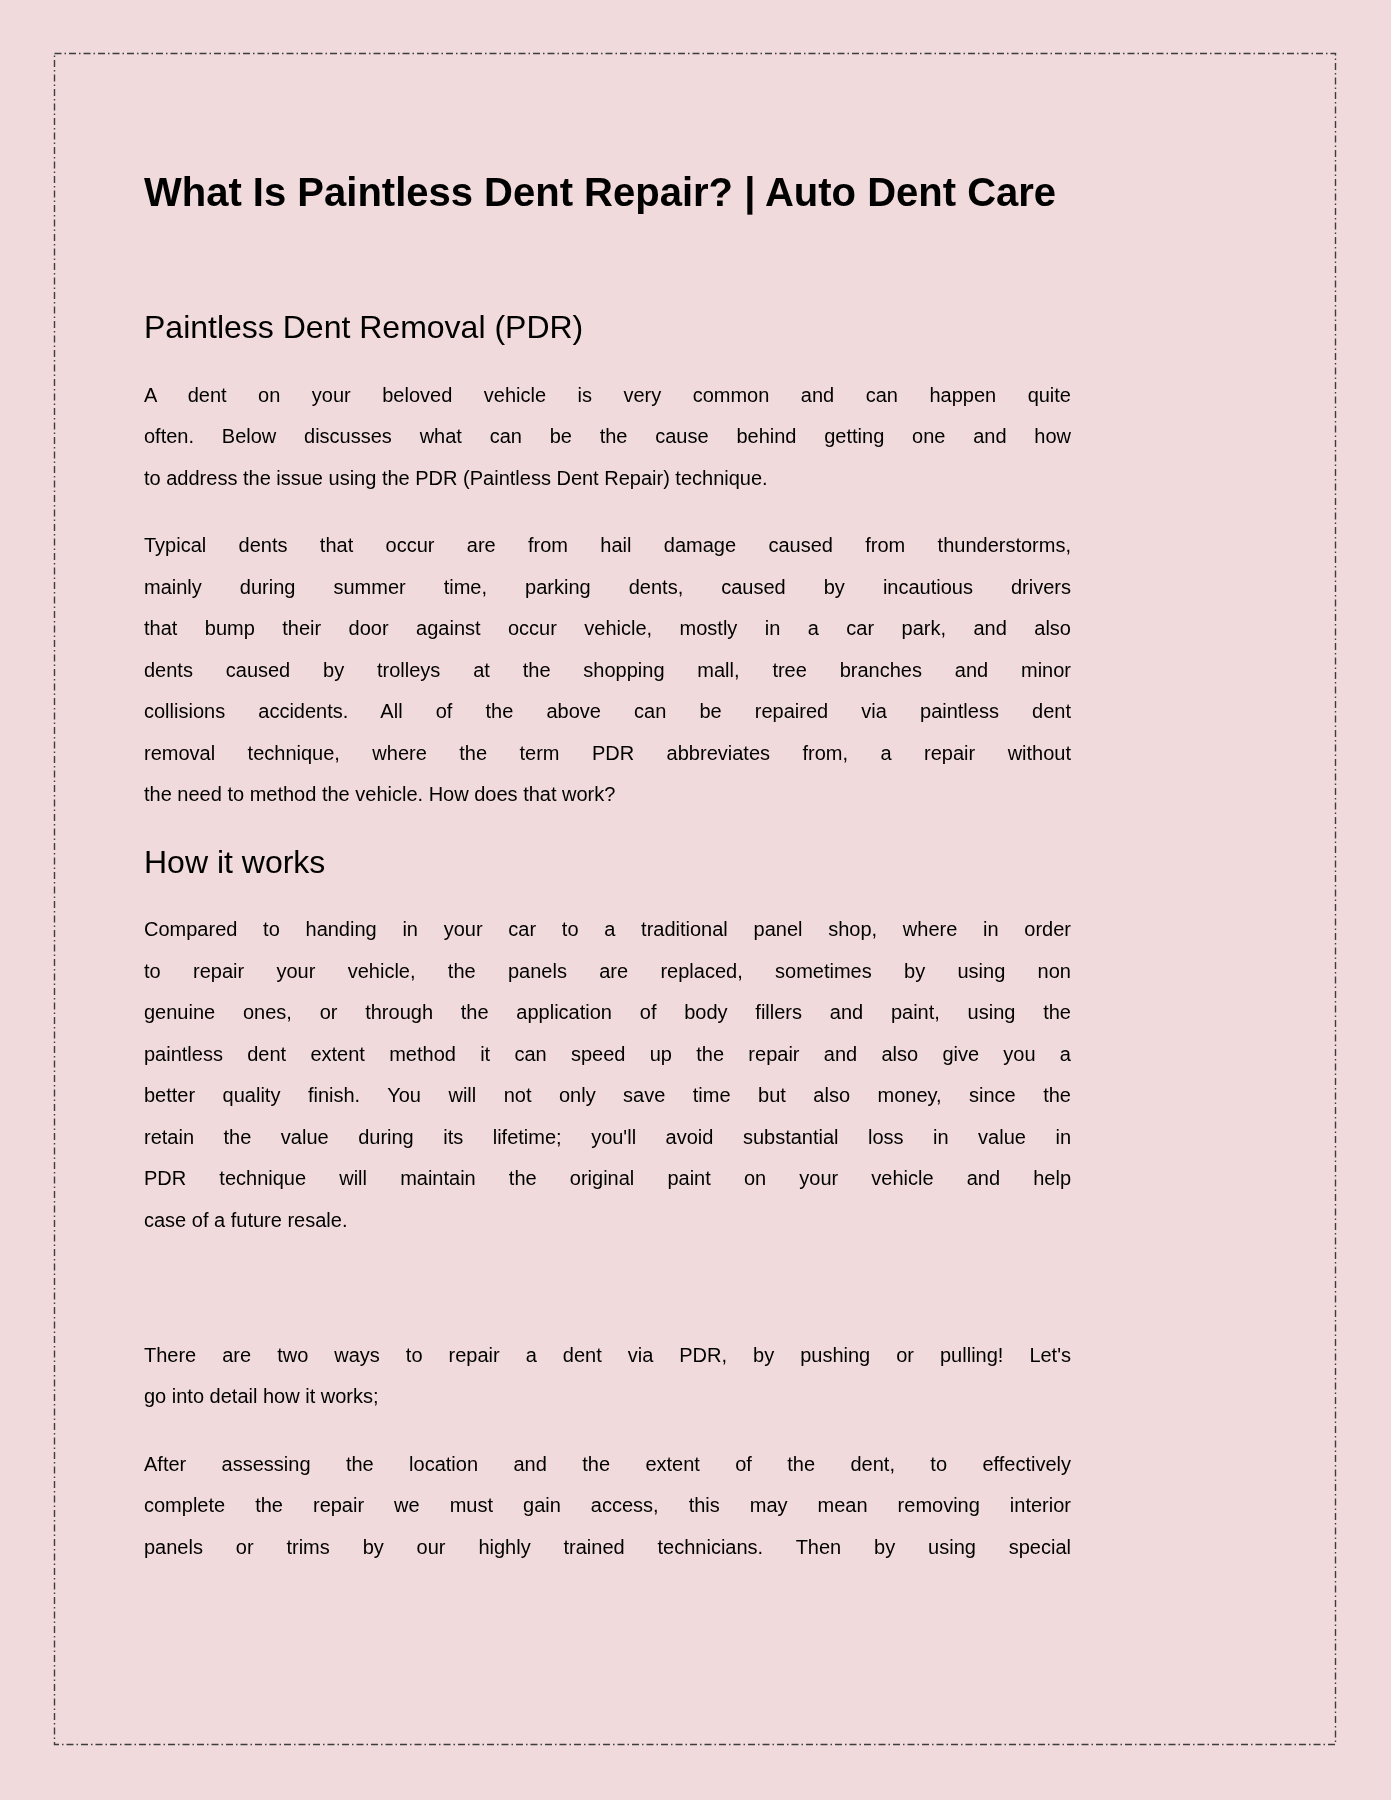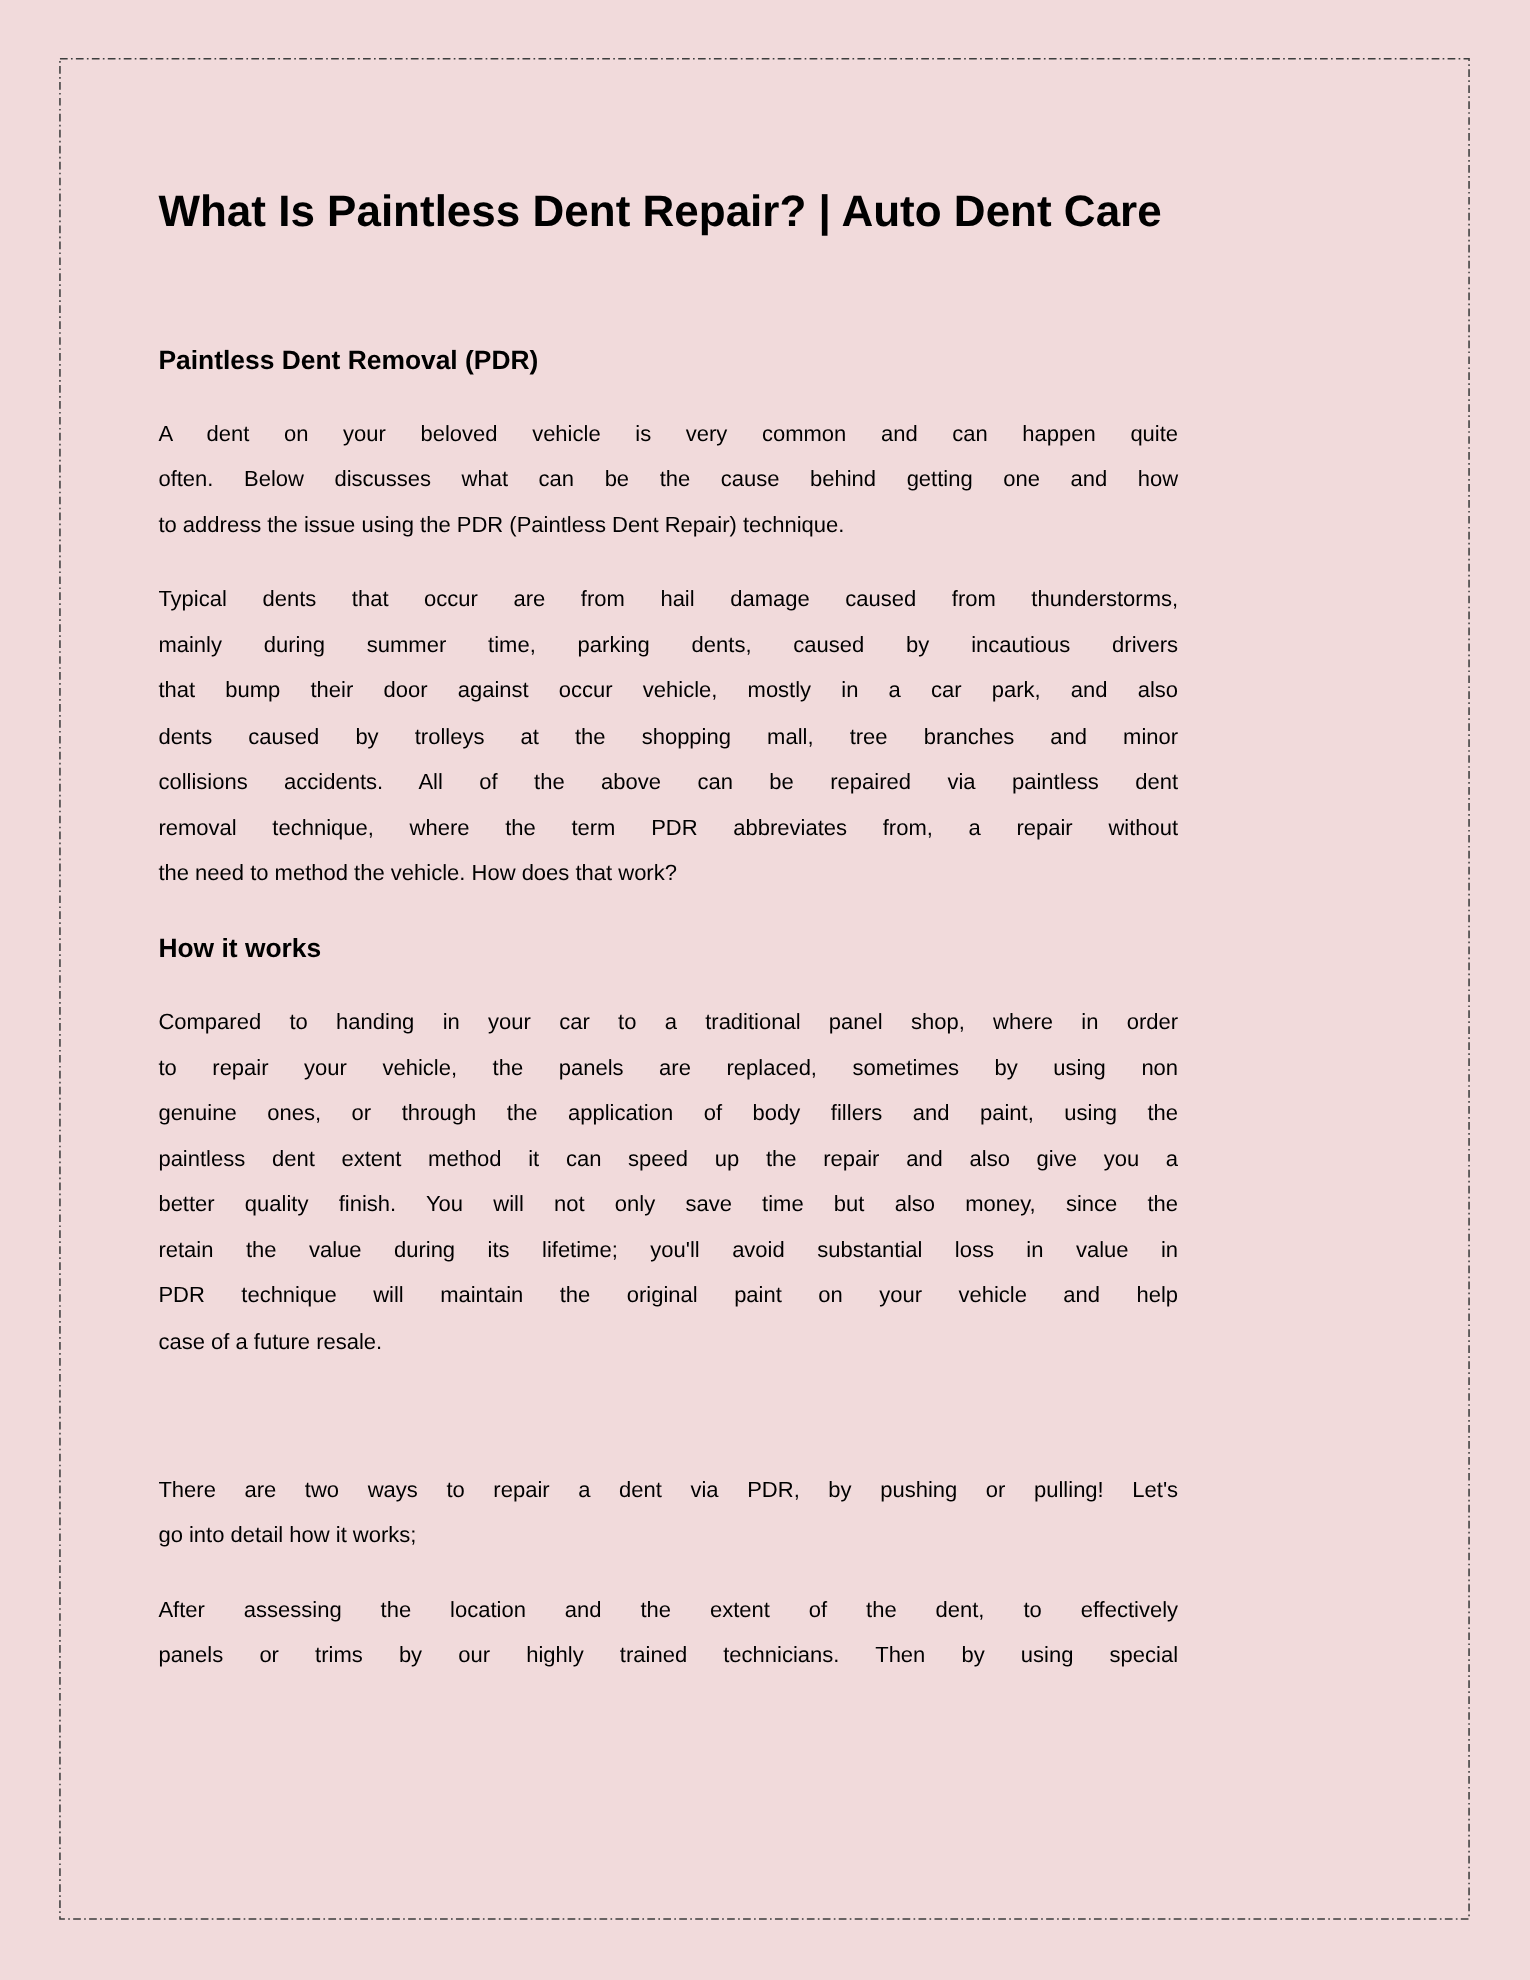--- a/index.html
+++ b/index.html
@@ -24,22 +24,22 @@
     width: 927px;
   }
   .doc-title {
     font-size: 40px;
     font-weight: bold;
     line-height: 60px;
     text-align: left;
     margin: 162px 0 85px 0;
   }
   .doc-heading {
-    font-size: 24px;
-    font-weight: bold;
+    font-size: 32px;
+    font-weight: normal;
     line-height: 41.5px;
     margin: 0 0 26px 0;
     text-align: left;
   }
   .doc-paragraph {
     margin: 0 0 26px 0;
   }
   .doc-line {
     font-size: 20px;
     line-height: 41.5px;
@@ -90,16 +90,17 @@
         <div class="doc-line">PDR technique will maintain the original paint on your vehicle and help</div>
         <div class="doc-line no-stretch">case of a future resale.</div>
       </div>
       <div class="doc-spacer"></div>
       <div class="doc-paragraph">
         <div class="doc-line">There are two ways to repair a dent via PDR, by pushing or pulling! Let's</div>
         <div class="doc-line no-stretch">go into detail how it works;</div>
       </div>
       <div class="doc-paragraph">
         <div class="doc-line">After assessing the location and the extent of the dent, to effectively</div>
+        <div class="doc-line">complete the repair we must gain access, this may mean removing interior</div>
         <div class="doc-line">panels or trims by our highly trained technicians. Then by using special</div>
       </div>
     </div>
 </div>
 
 </body></html>

